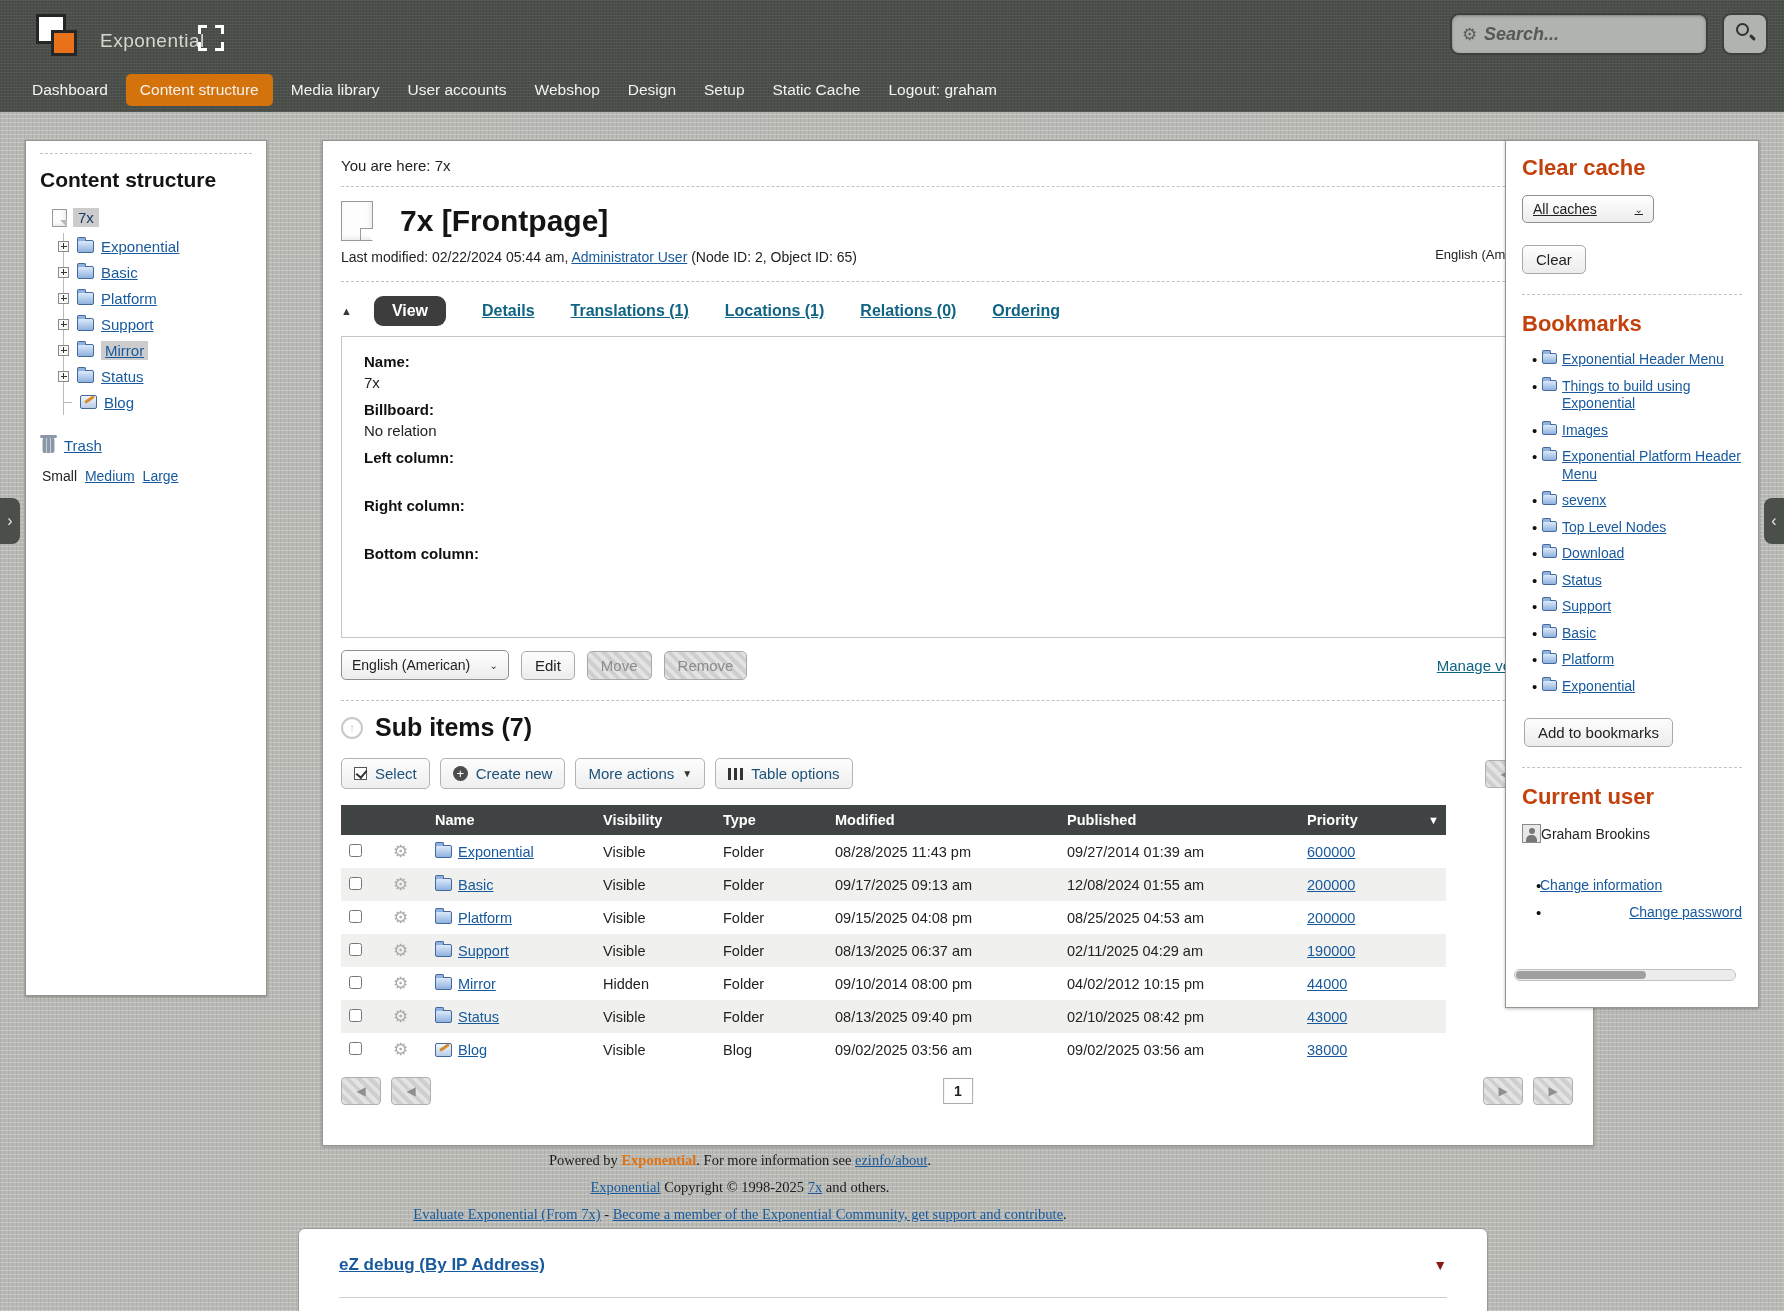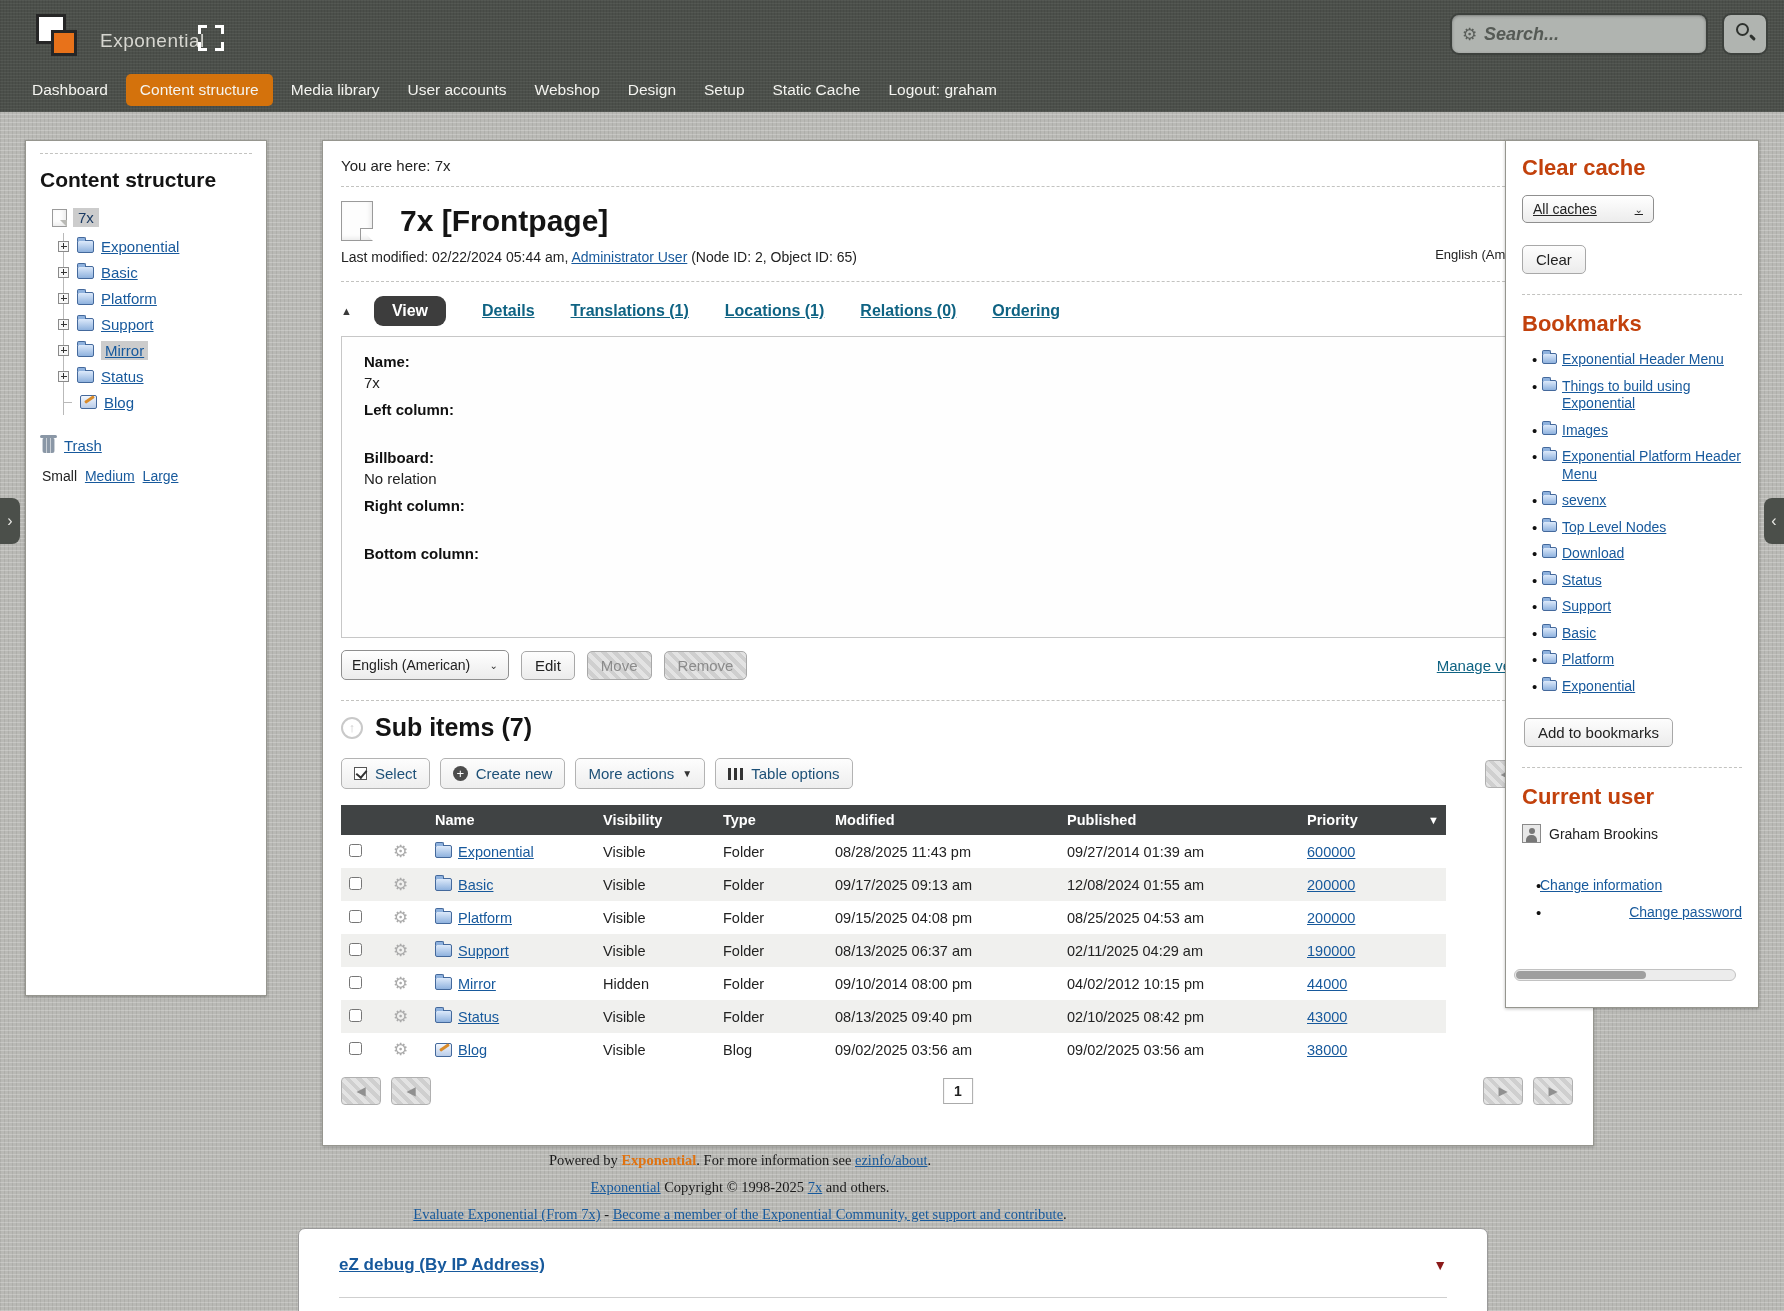--- a/index.html
+++ b/index.html
@@ -179,21 +179,21 @@
 
   
   .rp-title { font-size:22px; font-weight:bold; color:#c2410c; margin-bottom:14px; }
   .cache-select { width:132px; height:28px; margin-bottom:22px;text-decoration:underline; }
   .rp-div { margin:20px 0 16px; }
   ul.bm { list-style:none; margin-left:10px; }
   ul.bm li { position:relative; padding-left:30px; margin-bottom:9px; font-size:14px; line-height:1.25; }
   ul.bm li::before { content:"•"; position:absolute; left:0; top:0; font-size:15px; color:#111; }
   ul.bm .folder-icon { position:absolute; left:10px; top:2px; margin-left:0; width:15px; height:11px; }
   .add-bm { margin:14px 0 0 2px; }
-  .user-row { display:flex; align-items:center; gap:8px; font-size:14px; margin-bottom:12px; }
+  .user-row { display:flex; align-items:center; font-size:14px; margin-bottom:12px; }
   .avatar { width:19px; height:19px; border:1px solid #8a8a8a; background:#e8e8e8; position:relative; flex:none; }
   .avatar::before { content:""; position:absolute; left:5.5px; top:3px; width:6px; height:6px; border-radius:50%; background:#777; }
   .avatar::after { content:""; position:absolute; left:3px; top:10px; width:11px; height:7px; border-radius:5px 5px 0 0; background:#777; }
   .hscroll { position:absolute; left:8px; bottom:26px; width:222px; height:12px; background:#ececec; border:1px solid #c2c2c2; border-radius:6px; }
   .hscroll .thumb { position:absolute; left:1px; top:1px; width:130px; height:8px; background:#9f9f9f; border-radius:5px; }
 
   
   .handle { position:absolute; top:498px; width:20px; height:46px; background:#4b4f4a; color:#e8e8e4;
     display:flex; align-items:center; justify-content:center; font-size:16px; cursor:pointer; }
   #handle-left { left:0; border-radius:0 8px 8px 0; }
@@ -339,26 +339,26 @@
     <a class="lnk-teal tab-link">Relations (0)</a>
     <a class="lnk-teal tab-link">Ordering</a>
   </div>
 
   <div class="attr-box">
     <div class="attr-field">
       <div class="attr-label">Name:</div>
       <div class="attr-value">7x</div>
     </div>
     <div class="attr-field">
+      <div class="attr-label">Billboard:</div>
+      <div class="attr-value">No relation</div>
+    </div>
+    <div class="attr-field">
       <div class="attr-label">Left column:</div>
       <div class="attr-value"></div>
-    </div>
-    <div class="attr-field">
-      <div class="attr-label">Billboard:</div>
-      <div class="attr-value">No relation</div>
     </div>
     <div class="attr-field">
       <div class="attr-label">Right column:</div>
       <div class="attr-value"></div>
     </div>
     <div class="attr-field">
       <div class="attr-label">Bottom column:</div>
     </div>
     <div class="vscroll">
         <div class="thumb"></div>

